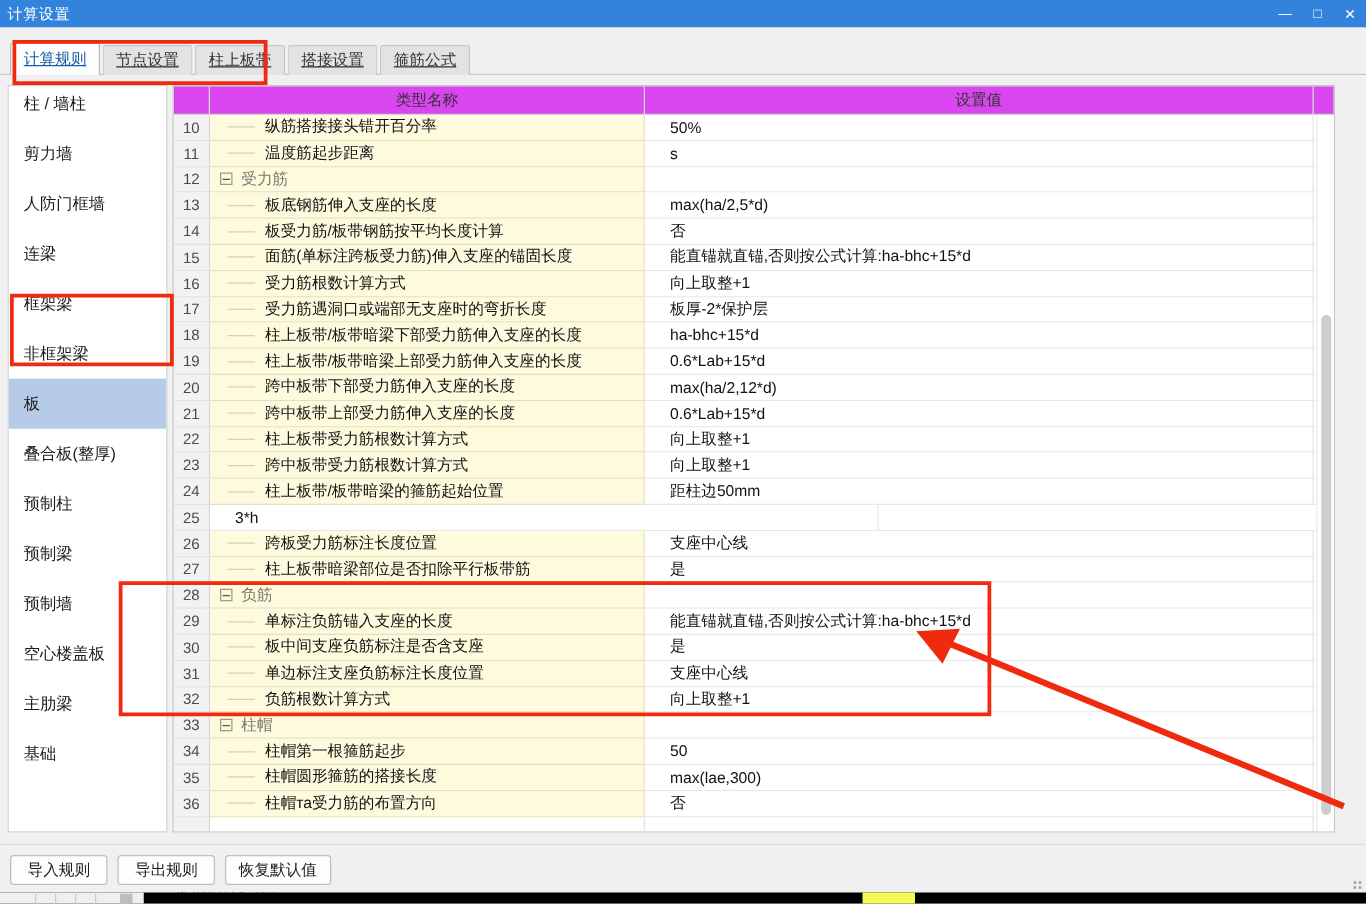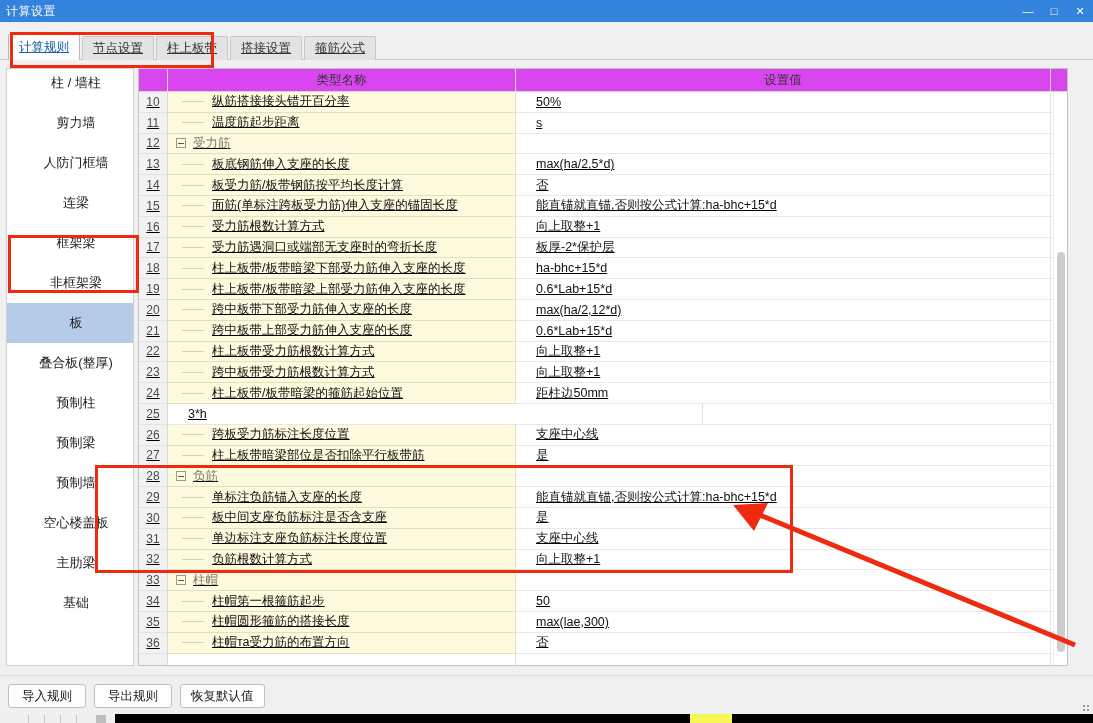--- a/index.html
+++ b/index.html
@@ -58,40 +58,40 @@
     background: #f0f0f0;
   }
 
   
   .sidebar {
     position: absolute; left: 6px; top: 8px; width: 128px; height: 598px;
     background: #ffffff; border: 1px solid #d0d0d0; overflow: hidden;
   }
   .side-item {
     height: 40px; padding-left: 12px; display: flex; align-items: center;
-    font-size: 13px; color: #1b1b1b; white-space: nowrap; justify-content: center;
+    font-size: 13px; color: #1b1b1b; white-space: nowrap;
   }
   .side-item.selected { background: #b6cbe8; }
 
   
   .grid {
     position: absolute; left: 138px; top: 8px; width: 930px; height: 598px;
     background: #ffffff; border: 1px solid #c3c3c3; overflow: hidden;
   }
   .grid-head {
     display: flex; height: 23px; background: #d946ef;
     border-bottom: 1px solid #d4d4d4; font-size: 12.5px; color: #333;
   }
   .gh { border-right: 1px solid #d9d9d9; height: 23px; display:flex; align-items:center; justify-content:center; }
   .gh-num  { width: 29px; }
   .gh-name { width: 348px; }
   .gh-val  { width: 535px; }
   .gh-pad  { flex: 1 1 auto; border-right: none; }
 
-  .rows { position: relative; text-decoration: underline; }
+  .rows { position: relative; }
   .row { display: flex; height: 20.8px; font-size: 12.5px; color: #111; }
   .row .c-num {
     width: 29px; background: #f2f2f2; border-right: 1px solid #d9d9d9;
     border-bottom: 1px solid #e2e2e2;
     display: flex; align-items: center; justify-content: center;
     color: #4a4a4a; font-size: 12px;
   }
   .row .c-name {
     width: 348px; background: #fdfade; border-right: 1px solid #e8e4c4;
     border-bottom: 1px solid #e4e0bf;

